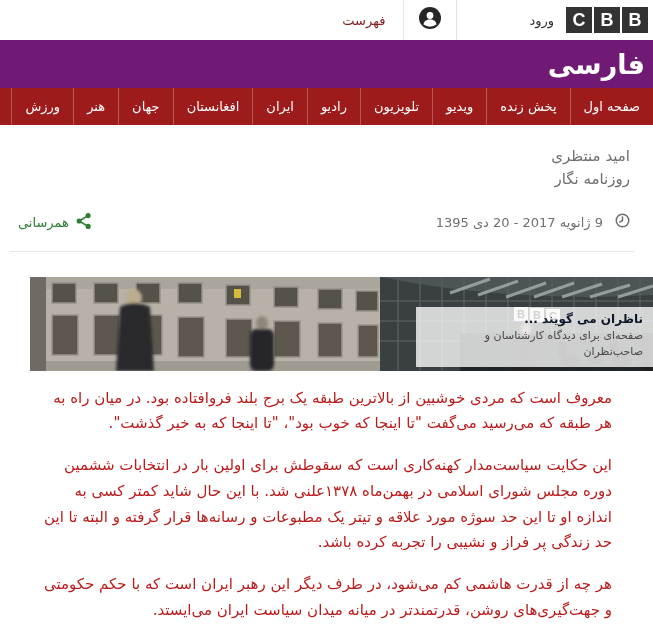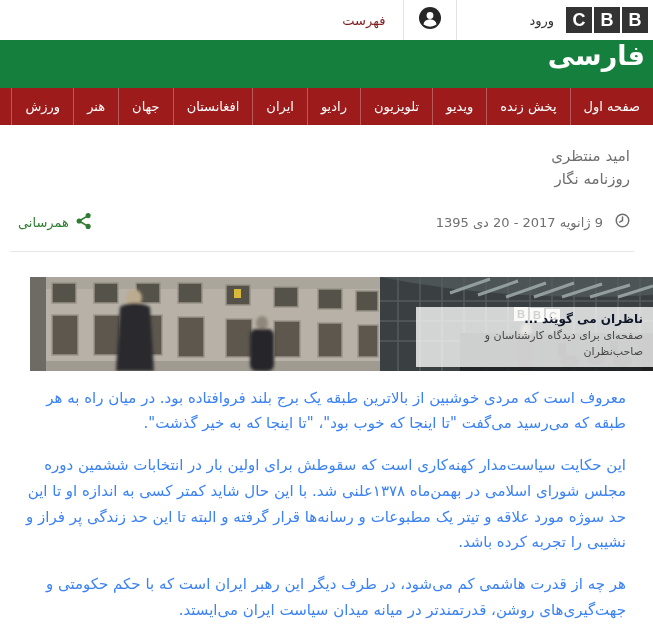--- a/index.html
+++ b/index.html
@@ -11,21 +11,21 @@
   
   .topbar{height:40px;display:flex;align-items:center;background:#fff;}
   .bbc-logo{display:flex;gap:2px;margin-right:5px;margin-left:12px;cursor:pointer;}
   .bbc-sq{width:26px;height:26px;background:#333;color:#fff;display:flex;align-items:center;justify-content:center;
           font-family:"Liberation Sans",sans-serif;font-weight:bold;font-size:18px;}
   .signin{font-size:13px;color:#333;margin-left:72px;cursor:pointer;}
   .tb-divider{width:1px;align-self:stretch;background:#e3e3e3;}
   .account-cell{width:52px;display:flex;align-items:center;justify-content:center;align-self:stretch;cursor:pointer;}
   .menu-btn{font-size:13px;color:#7f1d1d;padding:15px 18px;align-self:stretch;display:flex;align-items:center;cursor:pointer;}
   
-  .banner{height:48px;background:#15803d;display:flex;align-items:flex-start;padding:0 8px;}
+  .banner{height:48px;background:#701a75;display:flex;align-items:center;padding:0 8px;}
   .banner-title{color:#fff;font-size:27px;font-weight:bold;}
   
   .nav{height:37px;background:#9e1b1b;display:flex;align-items:stretch;overflow:hidden;white-space:nowrap;}
   .nav-item{display:flex;align-items:center;padding:0 13px;color:#fff;font-size:13px;text-decoration:none;
             border-left:1px solid rgba(255,255,255,.28);cursor:pointer;flex:0 0 auto;}
   
   .content{padding:0 23px 0 18px;}
   .title{font-size:23px;font-weight:bold;color:#1a1a1a;margin:26px 0 0;text-align:right;line-height:1.35;}
   .author{margin-top:20px;color:#6f6f6f;font-size:15px;line-height:1.55;}
   .meta-row{display:flex;justify-content:space-between;align-items:center;margin-top:20px;}
@@ -33,21 +33,21 @@
   .share-group{display:flex;align-items:center;gap:6px;color:#2e7d32;font-size:13px;cursor:pointer;}
   .rule{border:none;border-top:1px solid #e6e6e6;margin:18px -4px 0 -8px;}
   
   .photo{position:relative;height:94px;margin:25px -23px 0 12px;overflow:hidden;background:#b7b1a7;}
   .photo svg{position:absolute;inset:0;width:100%;height:100%;display:block;}
   .caption{position:absolute;left:auto;right:0;bottom:4px;width:237px;box-sizing:border-box;
            background:rgba(255,255,255,.78);padding:4px 10px 6px;text-align:right;}
   .caption-title{font-size:12px;font-weight:bold;color:#0f172a;line-height:1.35;}
   .caption-sub{font-size:11px;color:#474747;line-height:1.5;}
   
-  .body-text p{font-size:15px;line-height:1.72;color:#3b82f6;margin:15px 4px 16px;text-align:right;}
+  .body-text p{font-size:15px;line-height:1.72;color:#b91c1c;margin:15px 18px 16px;text-align:right;}
 </style>
 </head>
 <body>
 
 <header class="topbar">
   <div class="bbc-logo">
     <span class="bbc-sq">B</span>
     <span class="bbc-sq">B</span>
     <span class="bbc-sq">C</span>
   </div>

